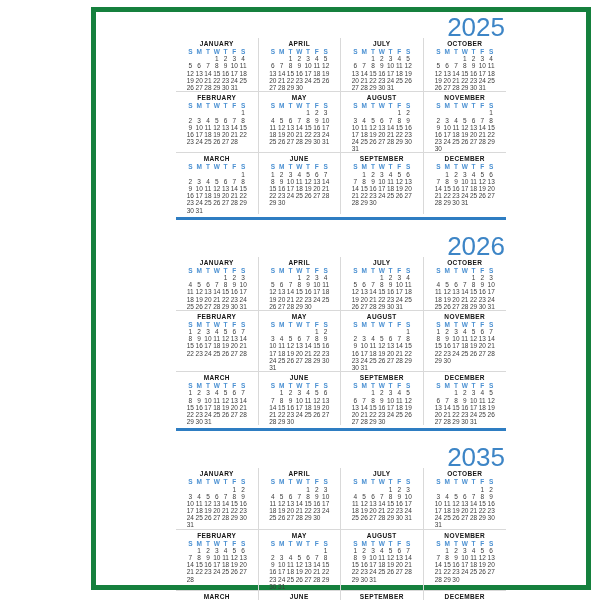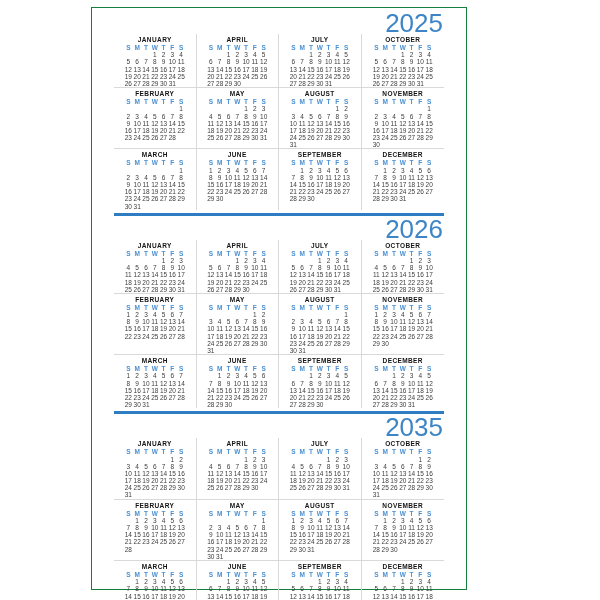--- a/index.html
+++ b/index.html
@@ -1,24 +1,24 @@
 <!DOCTYPE html>
 <html><head>
 <meta charset="utf-8">
 <style>
   * { margin:0; padding:0; box-sizing:border-box; }
   html,body { width:600px; height:600px; background:#ffffff;
               font-family:"Liberation Sans", sans-serif; }
   .page {
-    position:absolute; left:91px; top:7px; width:376px; height:583px;
-    background:#ffffff; border:1px solid #15803d;
+    position:absolute; left:91px; top:7px; width:500px; height:583px;
+    background:#ffffff; border:5px solid #15803d;
   }
   .year-section { width:330px; margin:0 auto; }
   .year-section.first { padding-top:5px; }
-  .year-section.gap { margin-top:3px; }
+  .year-section.gap { margin-top:16px; }
   .year-label {
     height:21px; line-height:21px; font-size:26px; text-align:right;
     padding-right:1px; color:#3d85c6; letter-spacing:0px; font-weight:normal;
   }
   .months-table { display:grid; grid-template-columns:repeat(4, 1fr); width:330px; }
   .month-cell { min-height:52px; padding-top:2px; }
   .months-table .month-cell:nth-child(4n+1),
   .months-table .month-cell:nth-child(4n+2),
   .months-table .month-cell:nth-child(4n+3) { border-right:1px solid #d9d9d9; }
   .months-table .month-cell:nth-child(n+5) { border-top:1px solid #d9d9d9; }

